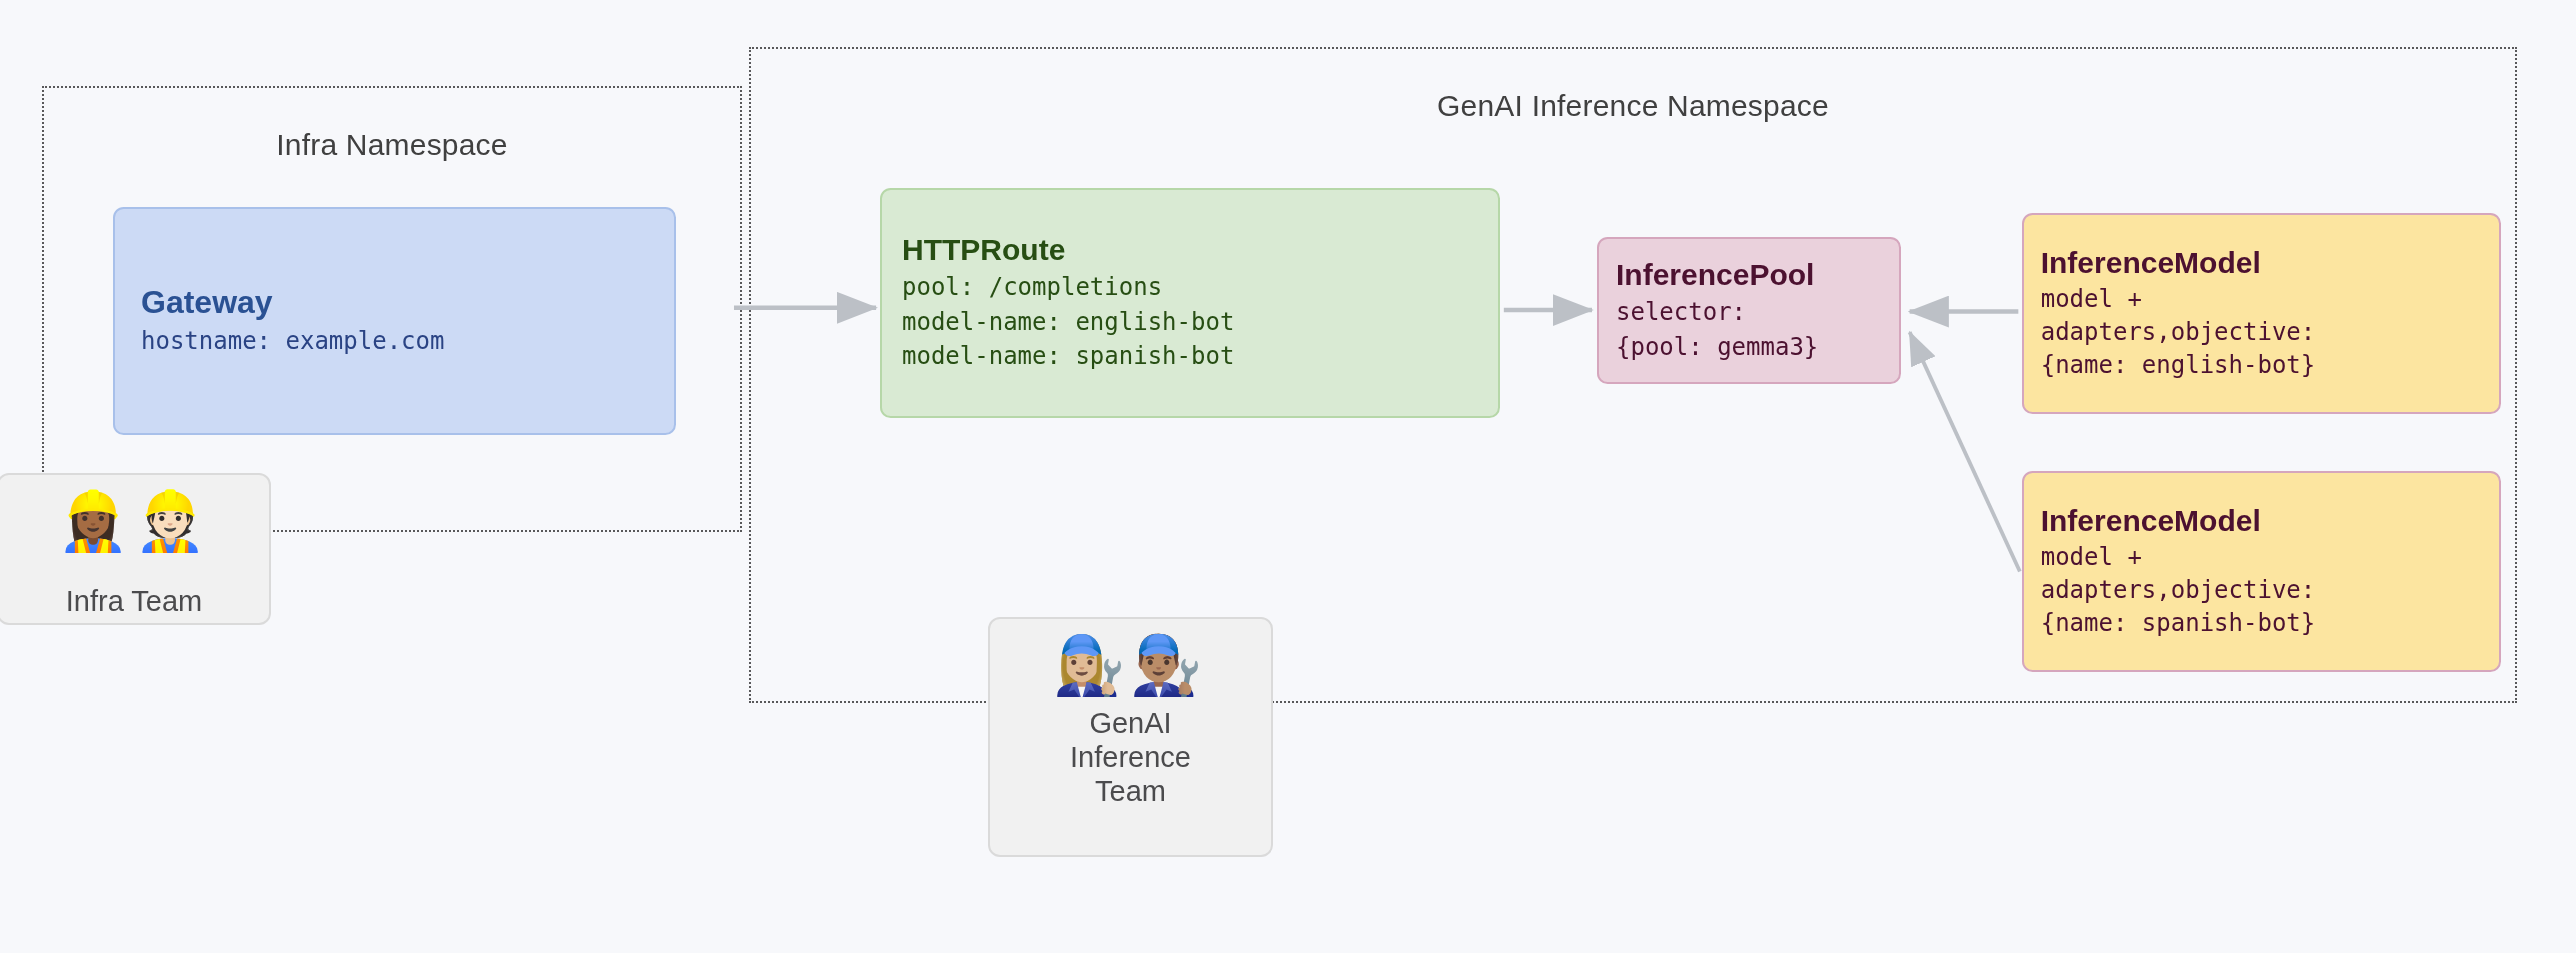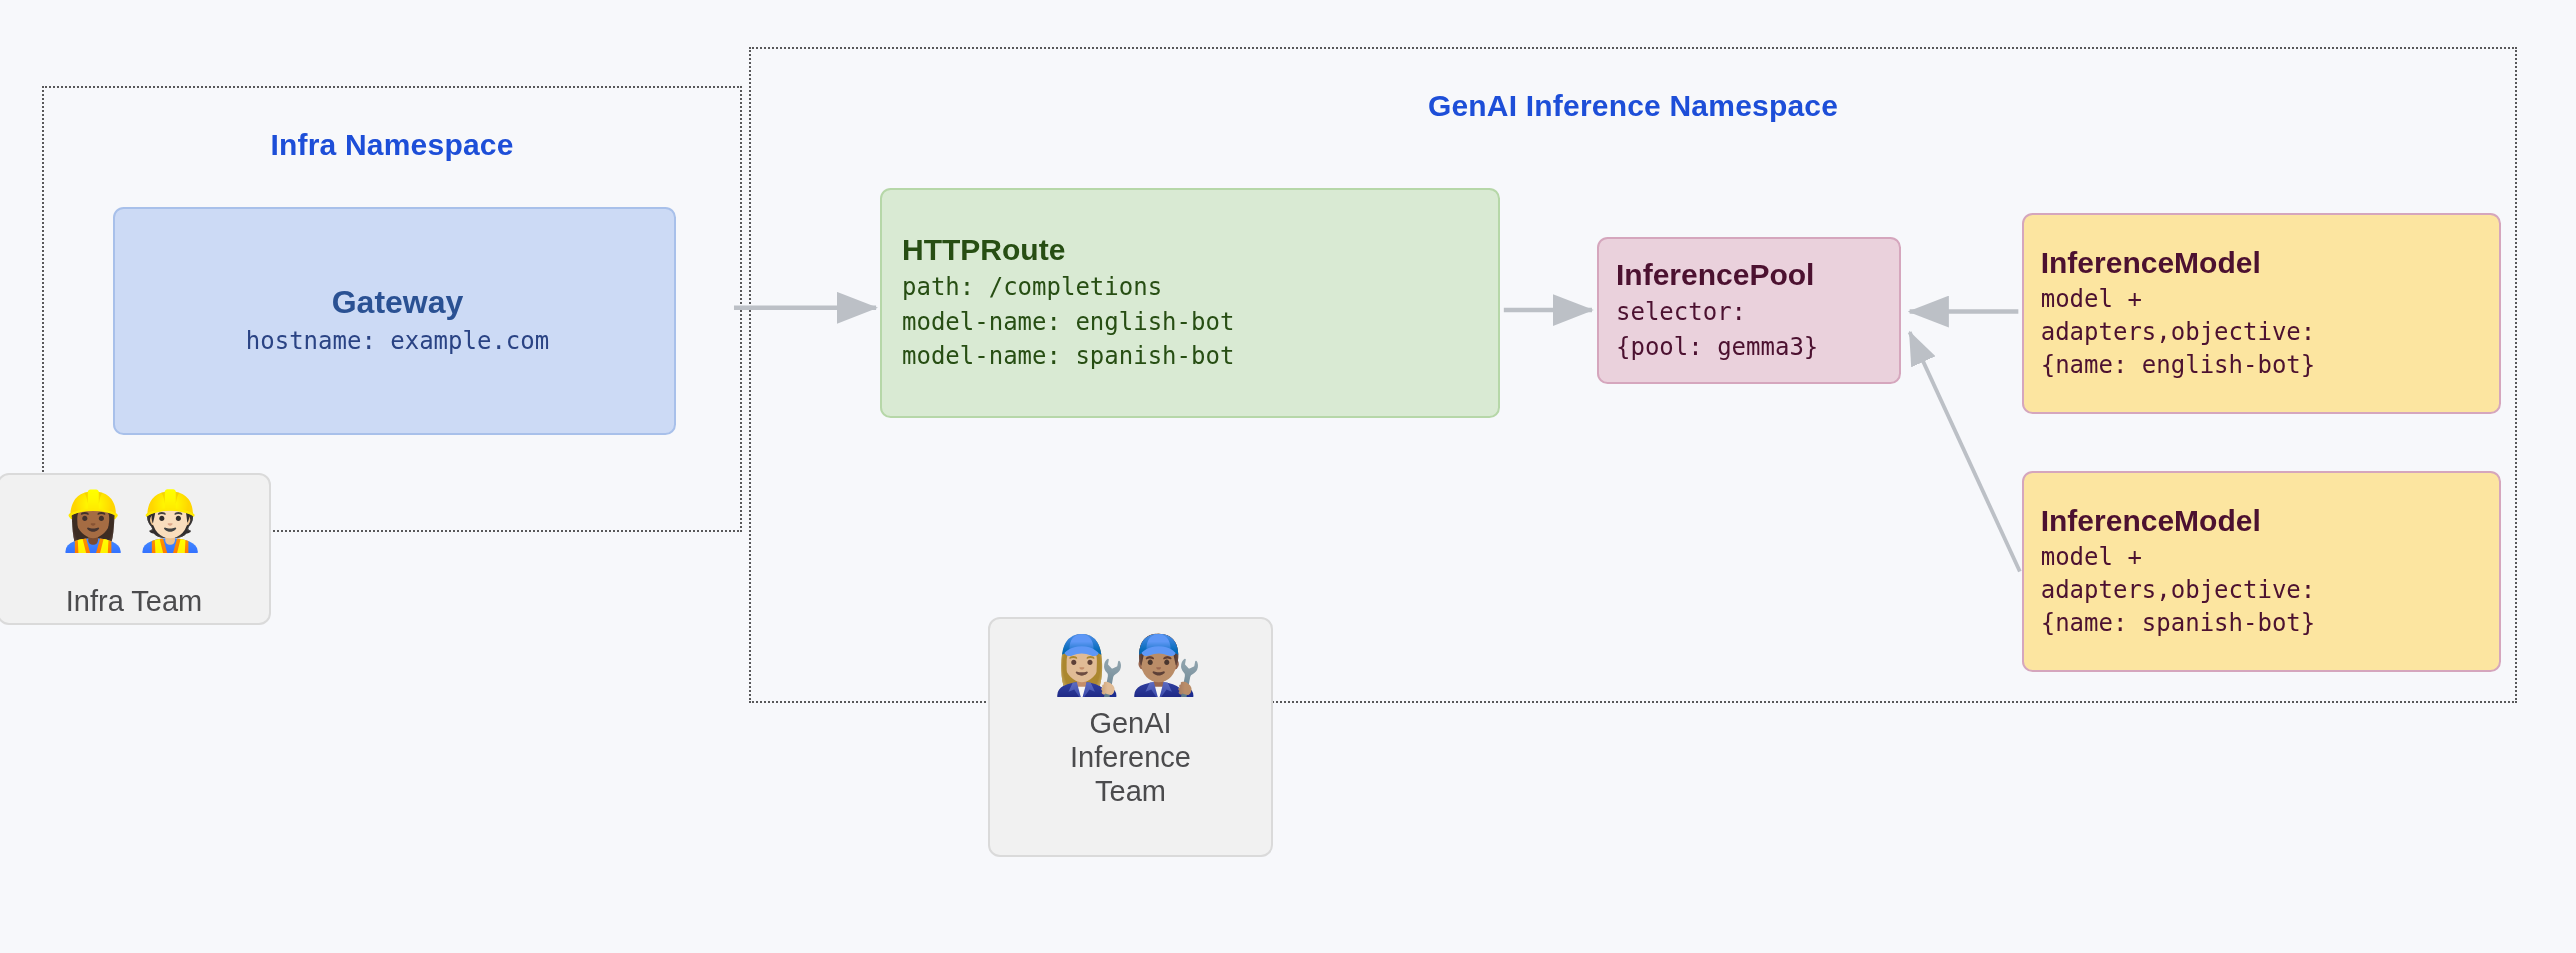--- a/index.html
+++ b/index.html
@@ -19,23 +19,23 @@
   
   .ns {
     position: absolute;
     border: 2.3px dotted #58585a;
     box-sizing: border-box;
     background: transparent;
   }
   .ns-title {
     position: absolute;
     text-align: center;
-    color: #1d4ed8;
+    color: #404040;
     font-size: 30px;
-    font-weight: 700;
+    font-weight: 400;
     white-space: nowrap;
     letter-spacing: 0.2px;
   }
   #ns-infra   { left: 42px;  top: 86px; width: 700px;  height: 446px; }
   #ns-genai   { left: 749px; top: 47px;  width: 1768px; height: 656px; }
 
   #ns-infra-title { left: 42px;  top: 128px; width: 700px;  }
   #ns-genai-title { left: 749px; top: 89px; width: 1768px; }
 
   
@@ -62,21 +62,20 @@
     line-height: 1.45;
     white-space: pre;
   }
 
   
   #card-gateway {
     left: 113px; top: 207px; width: 563px; height: 228px;
     background: #ccdaf5;
     border: 2.3px solid #a8c0ea;
     padding-left: 26px;
-    text-align: center;
   }
   #card-gateway .title { color: #2a5193; font-size: 32px; }
   #card-gateway .code  { color: #2a4384; }
 
   
   #card-httproute {
     left: 880px; top: 188px; width: 620px; height: 230px;
     background: #d9ead3;
     border: 2.3px solid #b6d7a8;
   }
@@ -171,21 +170,21 @@
     <line x1="2657" y1="752" x2="2512" y2="437" stroke="#bcc0c6" stroke-width="5" marker-end="url(#arrowhead)"></line>
   </svg>
 
   <div class="card" id="card-gateway">
     <div class="title">Gateway</div>
     <div class="code">hostname: example.com</div>
   </div>
 
   <div class="card" id="card-httproute">
     <div class="title">HTTPRoute</div>
-    <div class="code">path: /completions</div>
+    <div class="code">pool: /completions</div>
     <div class="code">model-name: english-bot</div>
     <div class="code">model-name: spanish-bot</div>
   </div>
 
   <div class="card" id="card-inferencepool">
     <div class="title">InferencePool</div>
     <div class="code">selector:</div>
     <div class="code">{pool: gemma3}</div>
   </div>
 

